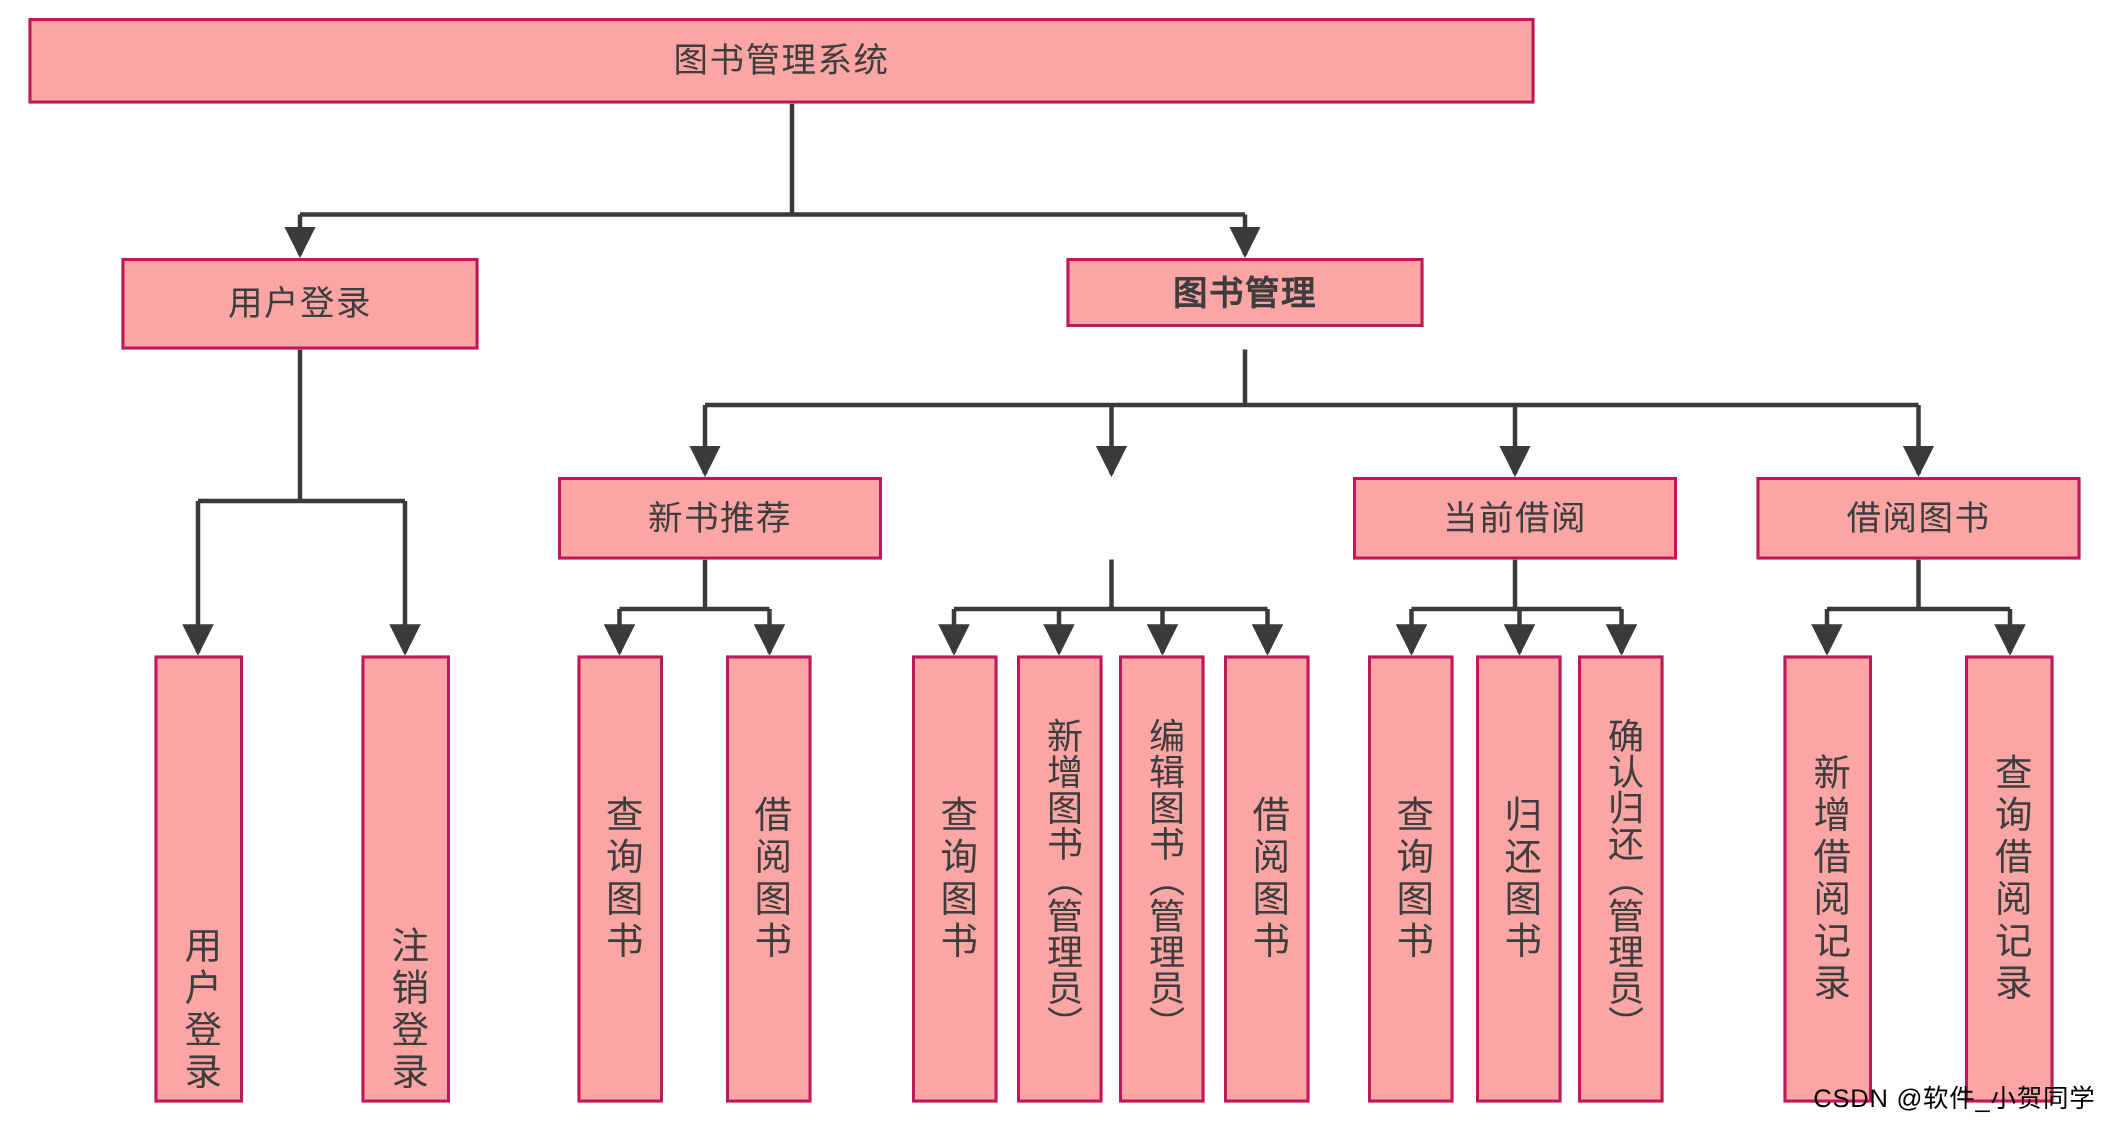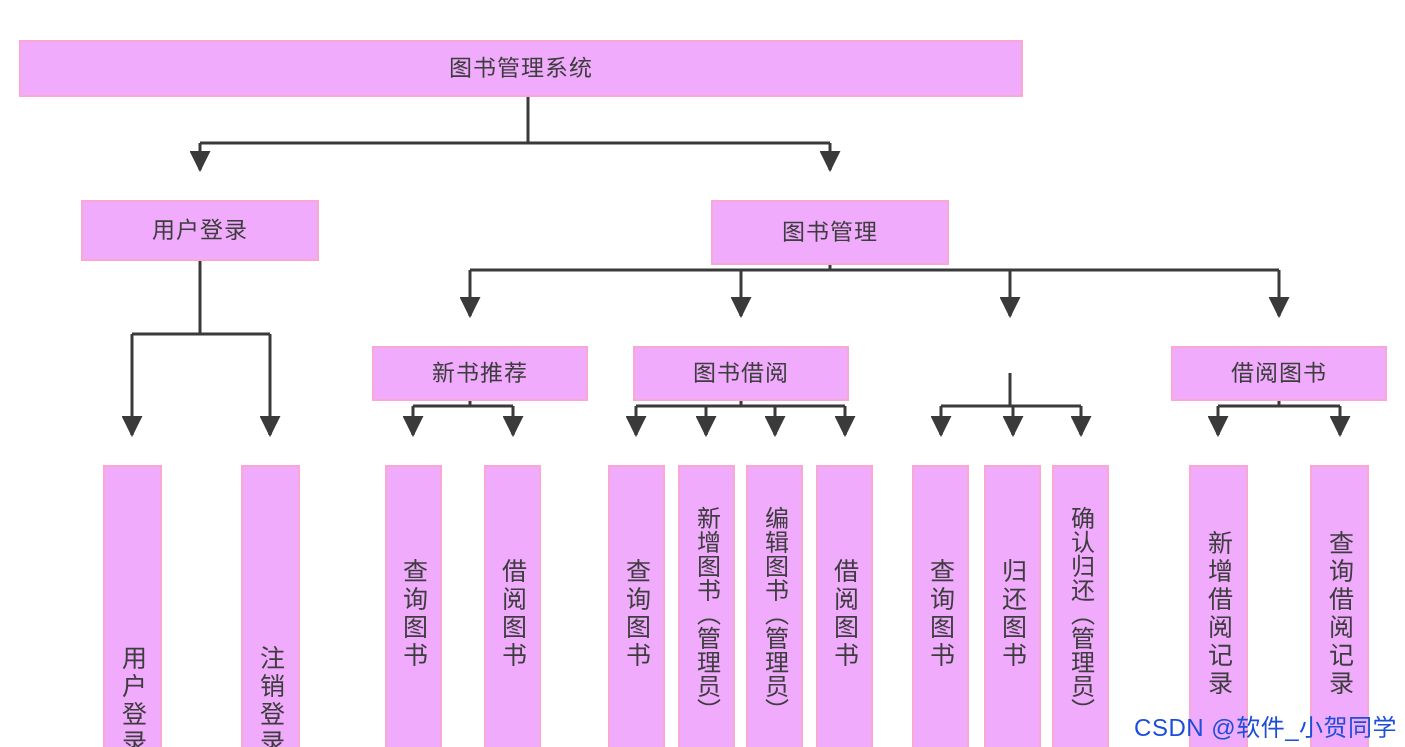--- a/index.html
+++ b/index.html
@@ -22,27 +22,26 @@
     position: absolute;
     left: 0;
     top: 0;
     width: 1405px;
     height: 747px;
     pointer-events: none;
   }
   .node {
     position: absolute;
     box-sizing: border-box;
-    background: #f0abfc;
-    border: 2px solid #f9a8d4;
+    background: #fca5a5;
+    border: 2px solid #be185d;
     display: flex;
     align-items: center;
     justify-content: center;
     overflow: hidden;
-    margin-top: 28px;
   }
   .node .node-label {
     color: #3d3d3d;
     line-height: 1.0;
     white-space: nowrap;
   }
   
   .node.horiz .node-label {
     font-size: 23px;
     letter-spacing: 1px;
@@ -66,22 +65,22 @@
     letter-spacing: 0px;
     line-height: 1.0;
   }
   .node.vert.bottom {
     align-items: flex-end;
   }
   #watermark {
     position: absolute;
     right: 8px;
     bottom: 4px;
-    font-size: 24px;
-    color: #1d4ed8;
+    font-size: 17px;
+    color: #000000;
     white-space: nowrap;
     letter-spacing: 0.5px;
   }
 </style>
 </head>
 <body>
 
 <div id="diagram-root">
 
   <svg id="edge-layer" width="1405" height="747" viewBox="0 0 1405 747" xmlns="http://www.w3.org/2000/svg">
@@ -134,29 +133,29 @@
     </g>
   </svg>
 
   <div class="node horiz" style="left: 19px; top: 12px; width: 1004px; height: 57px;">
     <span class="node-label">图书管理系统</span>
   </div>
 
   <div class="node horiz" style="left: 81px; top: 172px; width: 238px; height: 61px;">
     <span class="node-label">用户登录</span>
   </div>
-  <div class="node horiz" style="left: 711px; top: 172px; width: 238px; height: 65px;">
+  <div class="node horiz" style="left: 711px; top: 172px; width: 238px; height: 46px; font-weight: bold;">
     <span class="node-label">图书管理</span>
   </div>
 
   <div class="node horiz" style="left: 372px; top: 318px; width: 216px; height: 55px;">
     <span class="node-label">新书推荐</span>
   </div>
-  <div class="node horiz" style="left: 633px; top: 318px; width: 216px; height: 55px;">
-    <span class="node-label">图书借阅</span>
+  <div class="node horiz" style="left: 902px; top: 318px; width: 216px; height: 55px;">
+    <span class="node-label">当前借阅</span>
   </div>
   <div class="node horiz" style="left: 1171px; top: 318px; width: 216px; height: 55px;">
     <span class="node-label">借阅图书</span>
   </div>
 
   <div class="node vert bottom" style="left: 103px; top: 437px; width: 59px; height: 298px;">
     <span class="node-label">用户登录</span>
   </div>
   <div class="node vert bottom" style="left: 241px; top: 437px; width: 59px; height: 298px;">
     <span class="node-label">注销登录</span>

